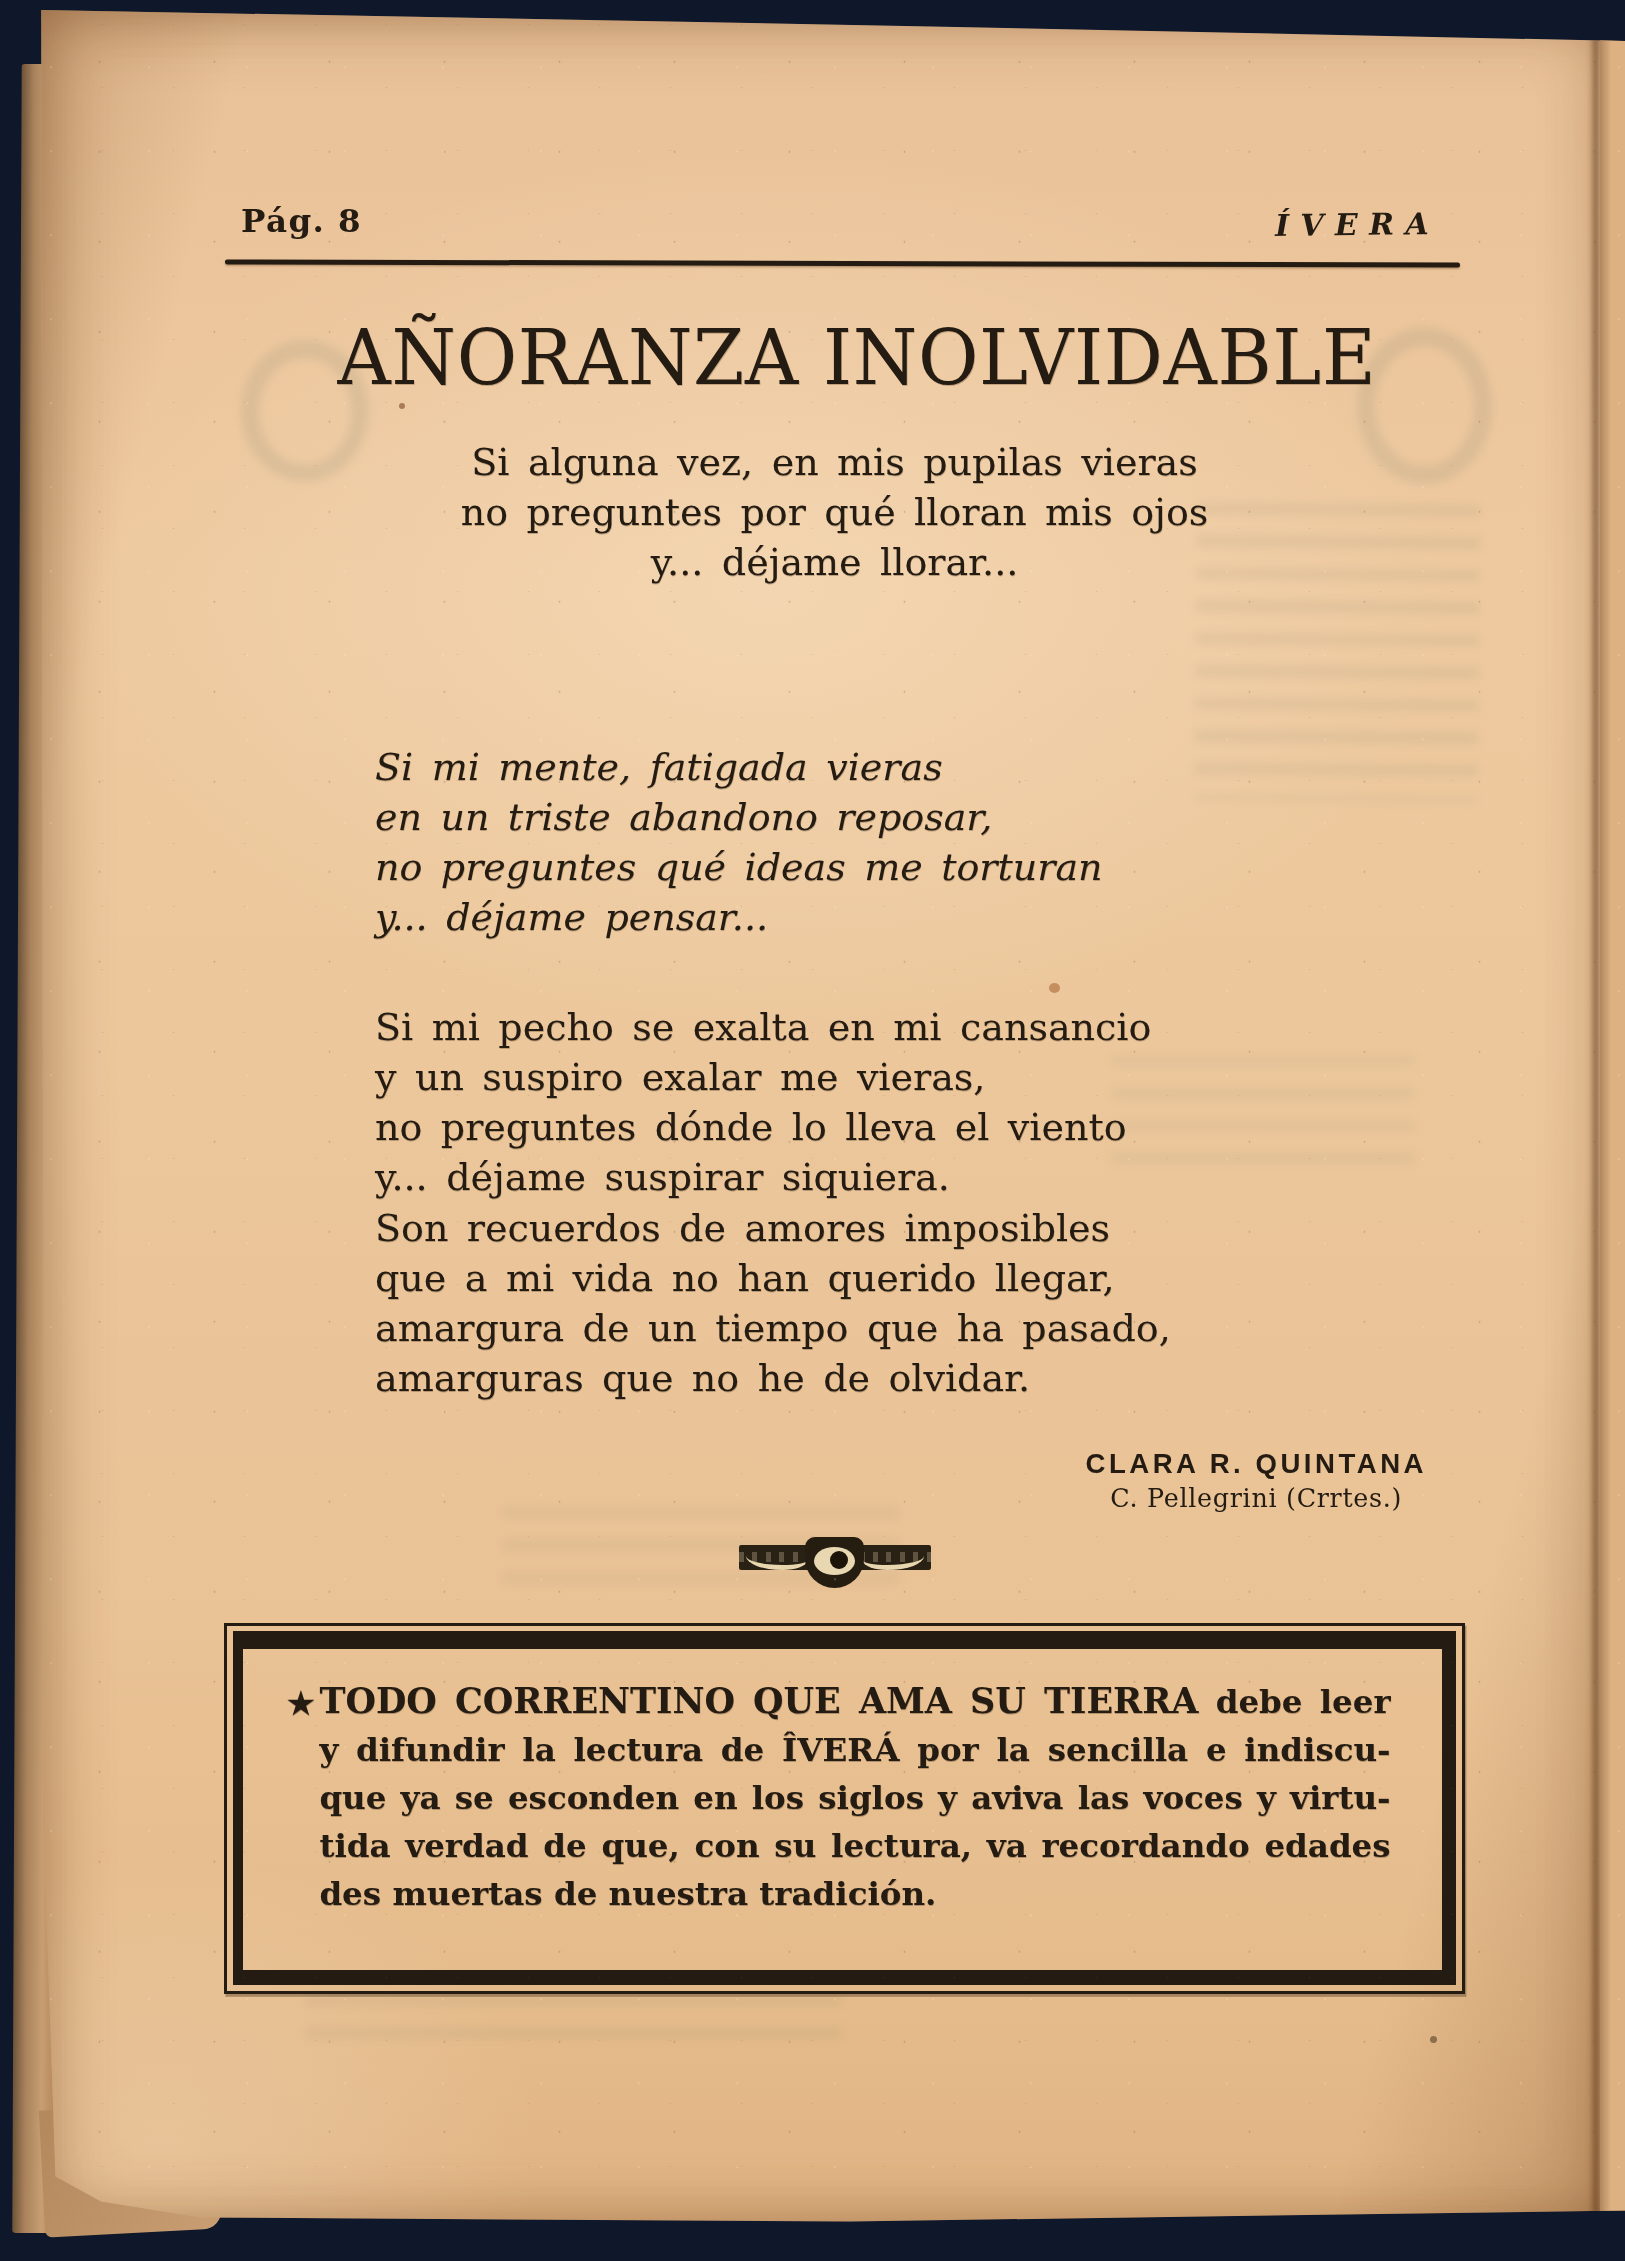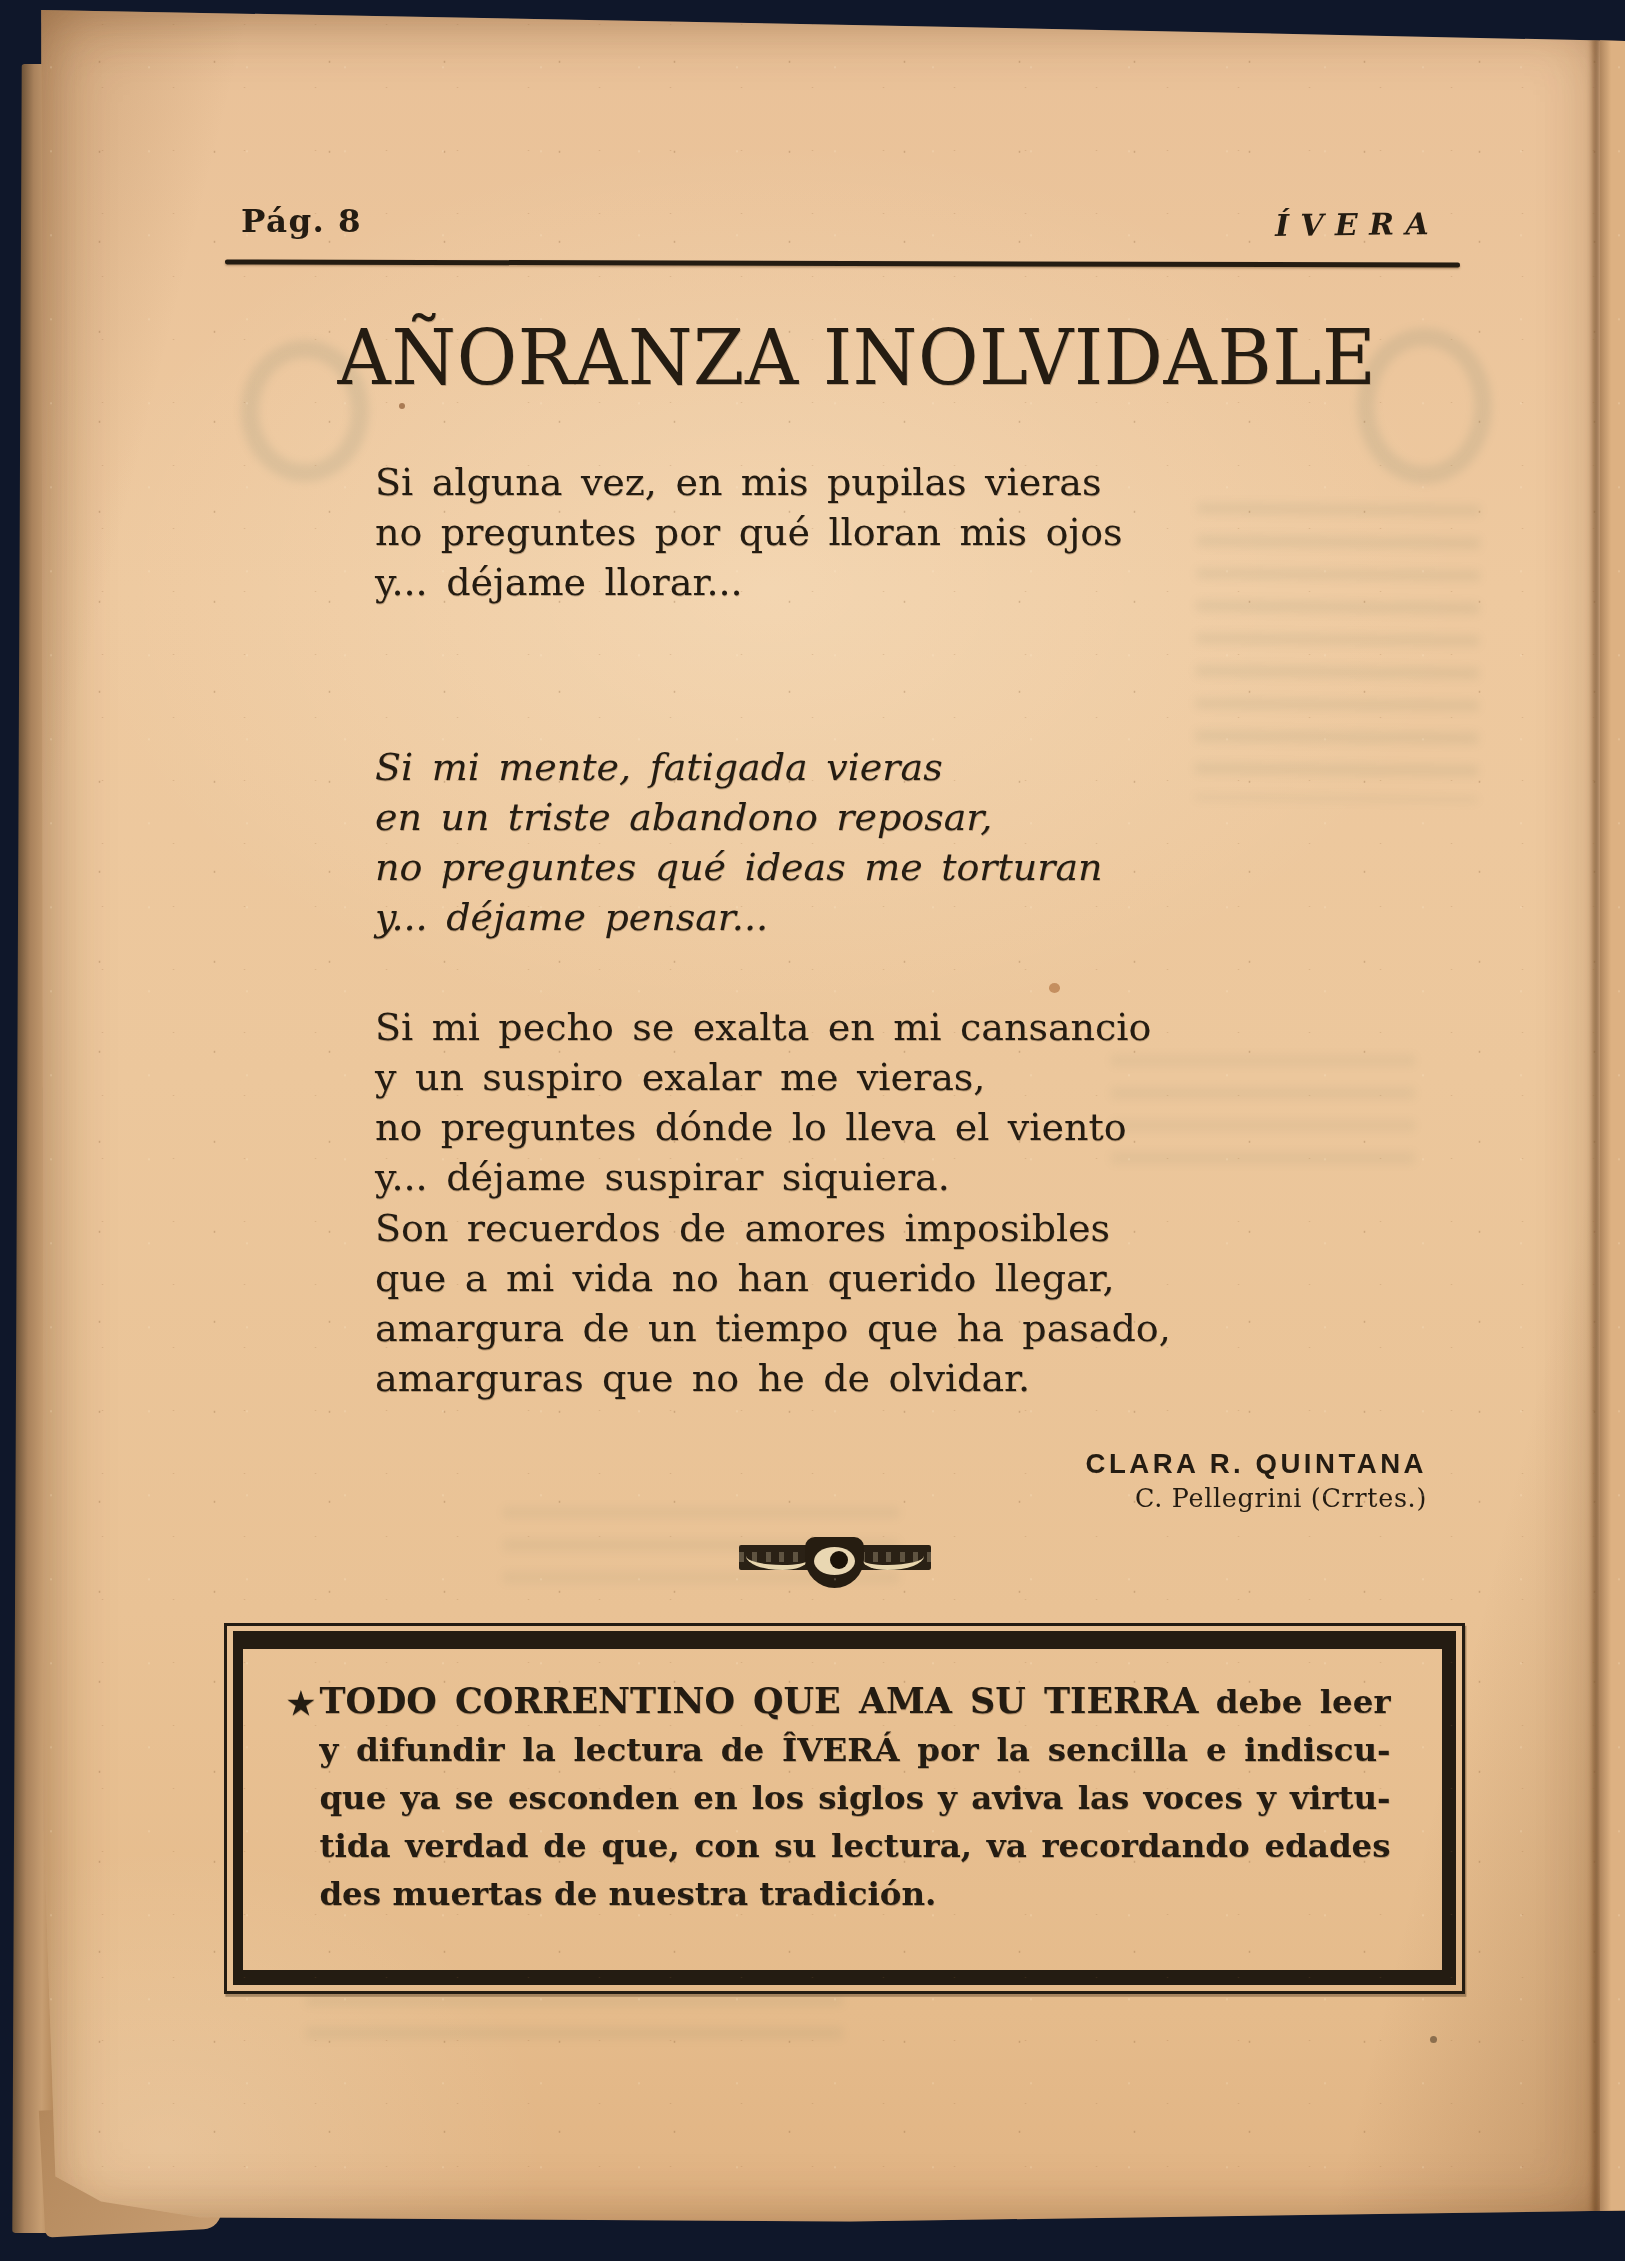--- a/index.html
+++ b/index.html
@@ -54,24 +54,24 @@
 
   
   .poem-title{position:absolute;left:283px;top:304px;width:1074px;text-align:center;margin:0;
     font-size:76px;font-weight:500;letter-spacing:0.7px;transform:scaleX(0.97);transform-origin:center;
     white-space:nowrap;text-shadow:0.7px 0.7px 0 rgba(60,35,12,0.25);}
 
   
   .stanza{position:absolute;left:338px;width:919px;font-size:38px;line-height:50px;
     word-spacing:6.4px;text-shadow:0.4px 0.6px 0 rgba(60,35,12,0.28);}
   .stanza div{white-space:nowrap;}
-  .st1{top:448px;} .st2{top:733px;font-style:italic;} .st3{top:947px;margin-top:46px;} .st4{top:1194px;}
+  .st1{top:428px;text-align:center;} .st2{top:733px;font-style:italic;} .st3{top:947px;margin-top:46px;} .st4{top:1194px;}
 
   
-  .signature{position:absolute;right:199px;top:1439px;text-align:right;}
+  .signature{position:absolute;right:199px;top:1439px;text-align:center;}
   .sig-name{font-family:"Liberation Sans","DejaVu Sans",sans-serif;font-weight:bold;
     font-size:27.6px;letter-spacing:3.5px;white-space:nowrap;}
   .sig-loc{font-size:25.4px;margin-top:3px;letter-spacing:0.7px;white-space:nowrap;}
 
   
   .ornament{position:absolute;left:702px;top:1528px;width:192px;height:55px;}
   .orn-bar{position:absolute;left:0;top:8.5px;width:192px;height:25.4px;background:#2a2115;border-radius:2.1px;
     background-image:repeating-linear-gradient(90deg, rgba(232,214,178,0.28) 0 5px, rgba(232,214,178,0) 5px 13.4px);
     background-position:0 7px;background-size:100% 10px;background-repeat:no-repeat;}
   .orn-wing{position:absolute;top:10px;width:61px;height:18.4px;border-bottom:5px solid #e8d6ae;border-radius:0 0 90% 60%;}

